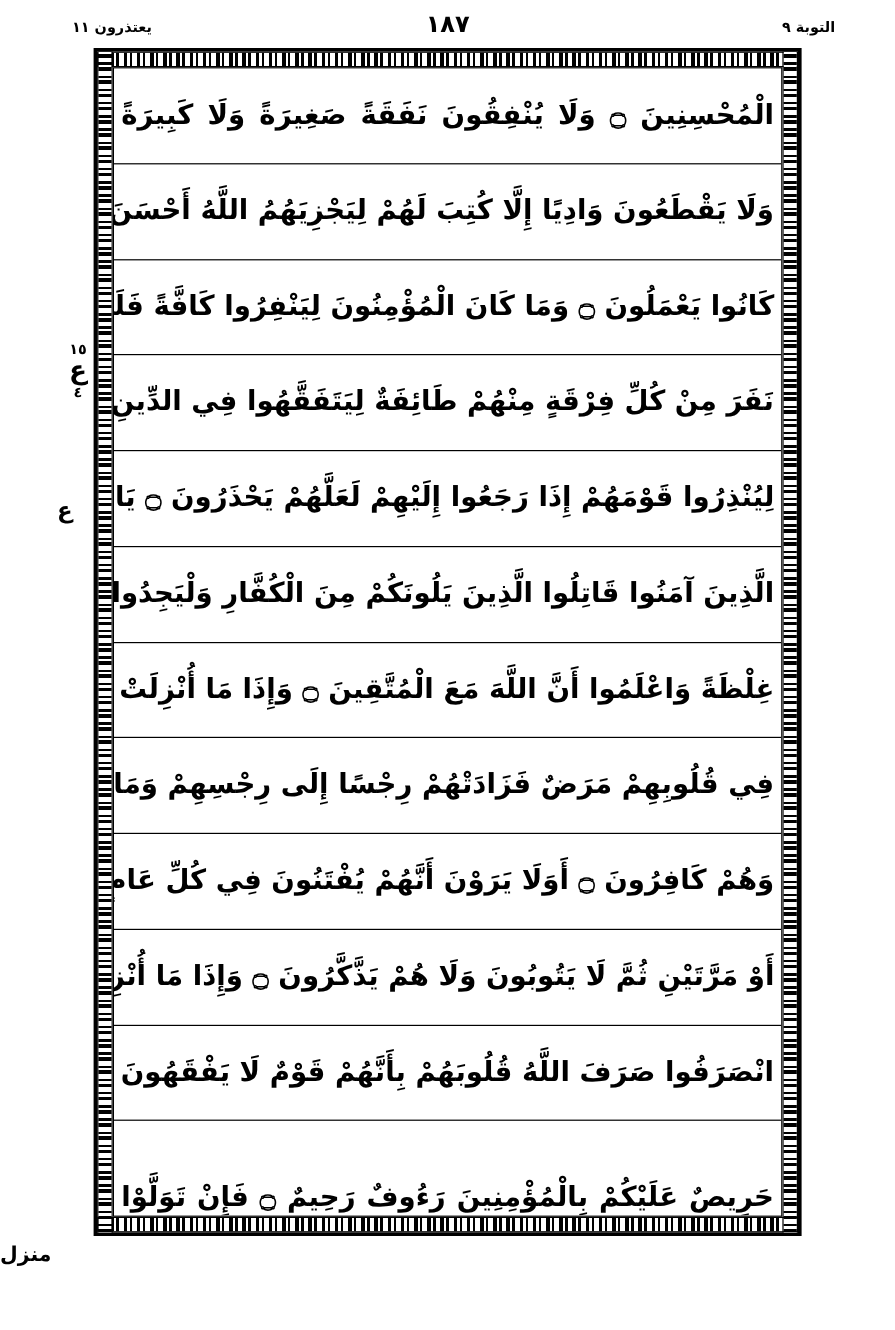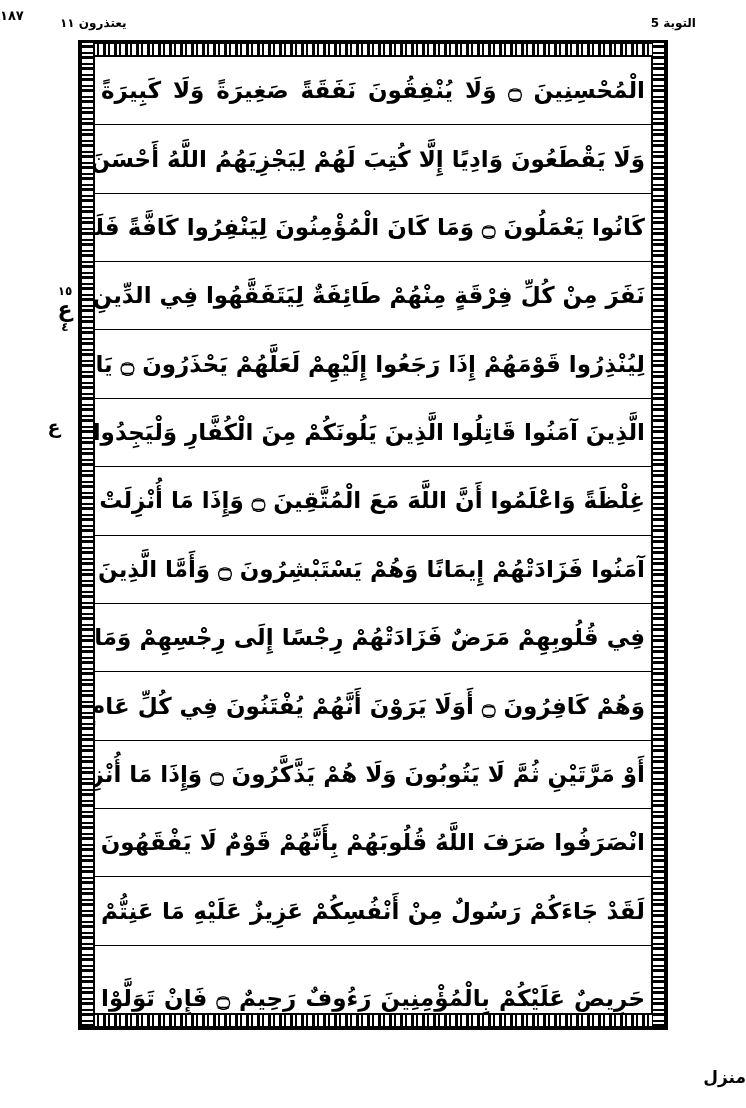--- a/index.html
+++ b/index.html
@@ -41,21 +41,22 @@
     font-family: "DejaVu Sans", sans-serif;
     font-size: 12px;
     font-weight: 700;
     line-height: 1;
     white-space: nowrap;
   }
   .header-page {
     position: absolute;
     left: 0;
     right: 0;
-    font-size: 13px;
+    text-align: center;
+    font-size: 20px;
     font-weight: 700;
     letter-spacing: 1px;
   }
 
   
   .frame-outer {
     position: absolute;
     left: 78px;
     top: 40px;
     width: 590px;
@@ -175,38 +176,37 @@
     font-weight: 700;
     font-family: "DejaVu Sans", sans-serif;
   }
 
   
   .footer {
     position: absolute;
     left: 0;
     right: 0;
     top: 1036px;
-    text-align: right;
-    margin-top: 31px;
+    text-align: left;
   }
   .footer-label {
     font-family: "DejaVu Sans", sans-serif;
     font-size: 17px;
     font-weight: 700;
     direction: rtl;
     display: inline-block;
   }
 </style>
 </head>
 <body>
 
 <div class="page">
 
   <div class="header">
-    <span class="header-surah">التوبة 5</span>
+    <span class="header-surah">التوبة ٩</span>
     <span class="header-juz">يعتذرون ١١</span>
   </div>
   <div class="header-page" style="top:8px;">١٨٧</div>
 
   <div class="margin-marks">
     <div class="ruku-mark">
       <span class="num-top">١٥</span>
       <span class="ain">ع</span>
       <span class="num-bottom">٤</span>
     </div>
@@ -236,36 +236,30 @@
         <div class="ayah-line">
             <span class="ayah-text">لِيُنْذِرُوا قَوْمَهُمْ إِذَا رَجَعُوا إِلَيْهِمْ لَعَلَّهُمْ يَحْذَرُونَ ۝ يَا أَيُّهَا</span>
           </div>
         <div class="ayah-line">
             <span class="ayah-text">الَّذِينَ آمَنُوا قَاتِلُوا الَّذِينَ يَلُونَكُمْ مِنَ الْكُفَّارِ وَلْيَجِدُوا فِيكُمْ</span>
           </div>
         <div class="ayah-line">
             <span class="ayah-text">غِلْظَةً وَاعْلَمُوا أَنَّ اللَّهَ مَعَ الْمُتَّقِينَ ۝ وَإِذَا مَا أُنْزِلَتْ سُورَةٌ</span>
           </div>
         <div class="ayah-line">
-            <span class="ayah-text">آمَنُوا فَزَادَتْهُمْ إِيمَانًا وَهُمْ يَسْتَبْشِرُونَ ۝ وَأَمَّا الَّذِينَ</span>
-          </div>
-        <div class="ayah-line">
             <span class="ayah-text">فِي قُلُوبِهِمْ مَرَضٌ فَزَادَتْهُمْ رِجْسًا إِلَى رِجْسِهِمْ وَمَاتُوا</span>
           </div>
         <div class="ayah-line">
             <span class="ayah-text">وَهُمْ كَافِرُونَ ۝ أَوَلَا يَرَوْنَ أَنَّهُمْ يُفْتَنُونَ فِي كُلِّ عَامٍ مَرَّةً</span>
           </div>
         <div class="ayah-line">
             <span class="ayah-text">أَوْ مَرَّتَيْنِ ثُمَّ لَا يَتُوبُونَ وَلَا هُمْ يَذَّكَّرُونَ ۝ وَإِذَا مَا أُنْزِلَتْ</span>
           </div>
         <div class="ayah-line">
             <span class="ayah-text">انْصَرَفُوا صَرَفَ اللَّهُ قُلُوبَهُمْ بِأَنَّهُمْ قَوْمٌ لَا يَفْقَهُونَ ۝</span>
-          </div>
-        <div class="ayah-line">
-            <span class="ayah-text">لَقَدْ جَاءَكُمْ رَسُولٌ مِنْ أَنْفُسِكُمْ عَزِيزٌ عَلَيْهِ مَا عَنِتُّمْ</span>
           </div>
         <div class="ayah-line">
             <span class="ayah-text">حَرِيصٌ عَلَيْكُمْ بِالْمُؤْمِنِينَ رَءُوفٌ رَحِيمٌ ۝ فَإِنْ تَوَلَّوْا</span>
           </div>
       </div>
     </div>
   </div>
 
   <div class="footer">
     <span class="footer-label">منزل</span>

